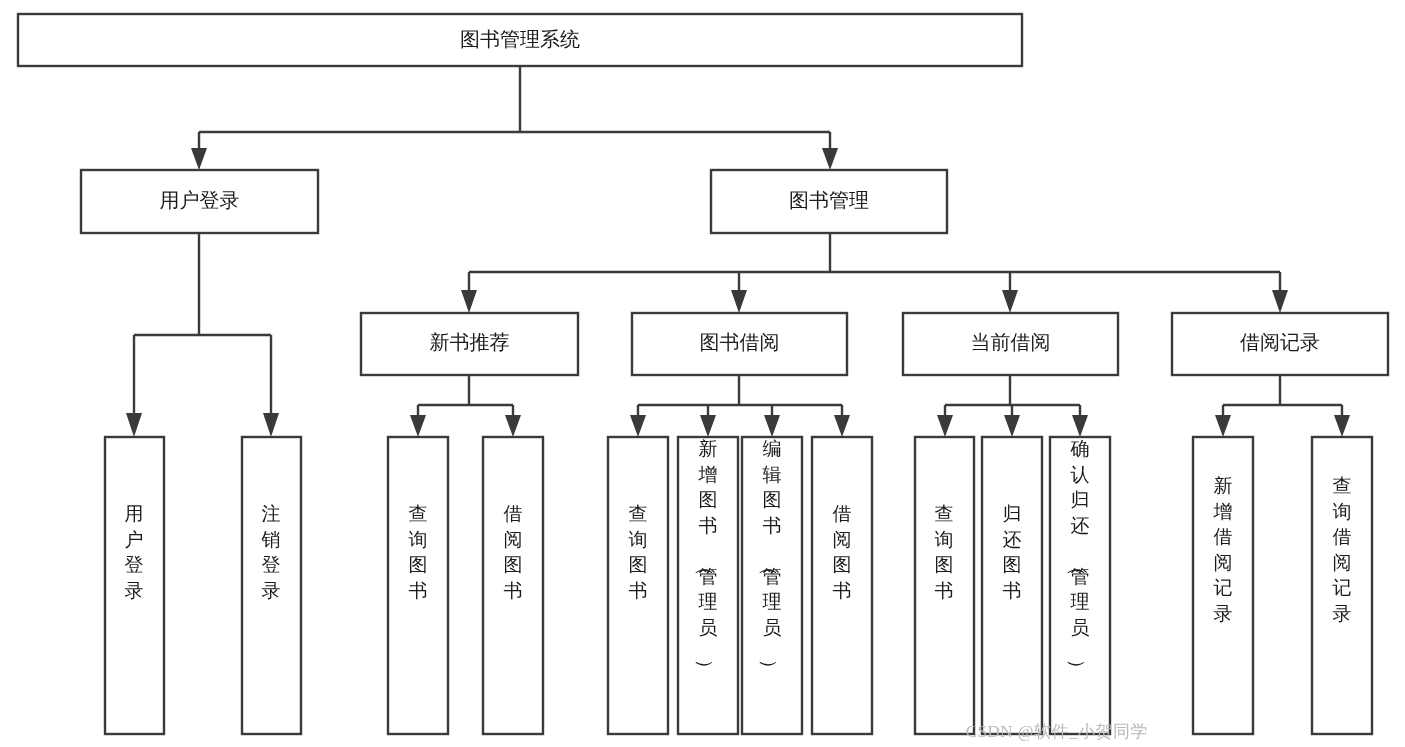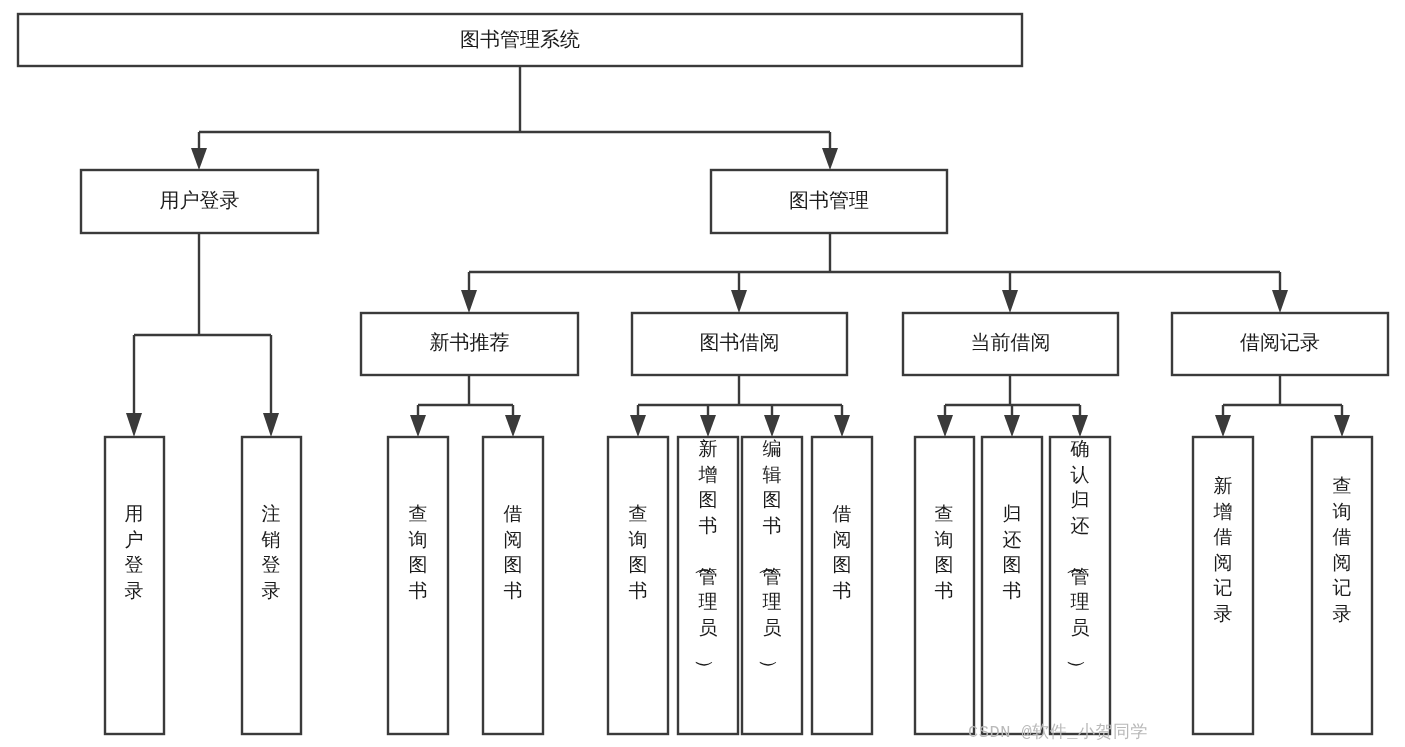--- a/index.html
+++ b/index.html
@@ -51,21 +51,21 @@
   }
   .node-label-v {
     font-family: "Liberation Sans", "DejaVu Sans", sans-serif;
     font-size: 19px;
     fill: #1b1b1b;
   }
   .watermark-text {
     position: absolute;
     right: 12px;
     bottom: 4px;
-    font-family: Liberation Mono, monospace;
+    font-family: Liberation Serif, serif;
     font-size: 17px;
     color: #b9b9b9;
     white-space: nowrap;
     letter-spacing: 0.5px;
     pointer-events: none;
   }
 </style>
 </head>
 <body>
 

